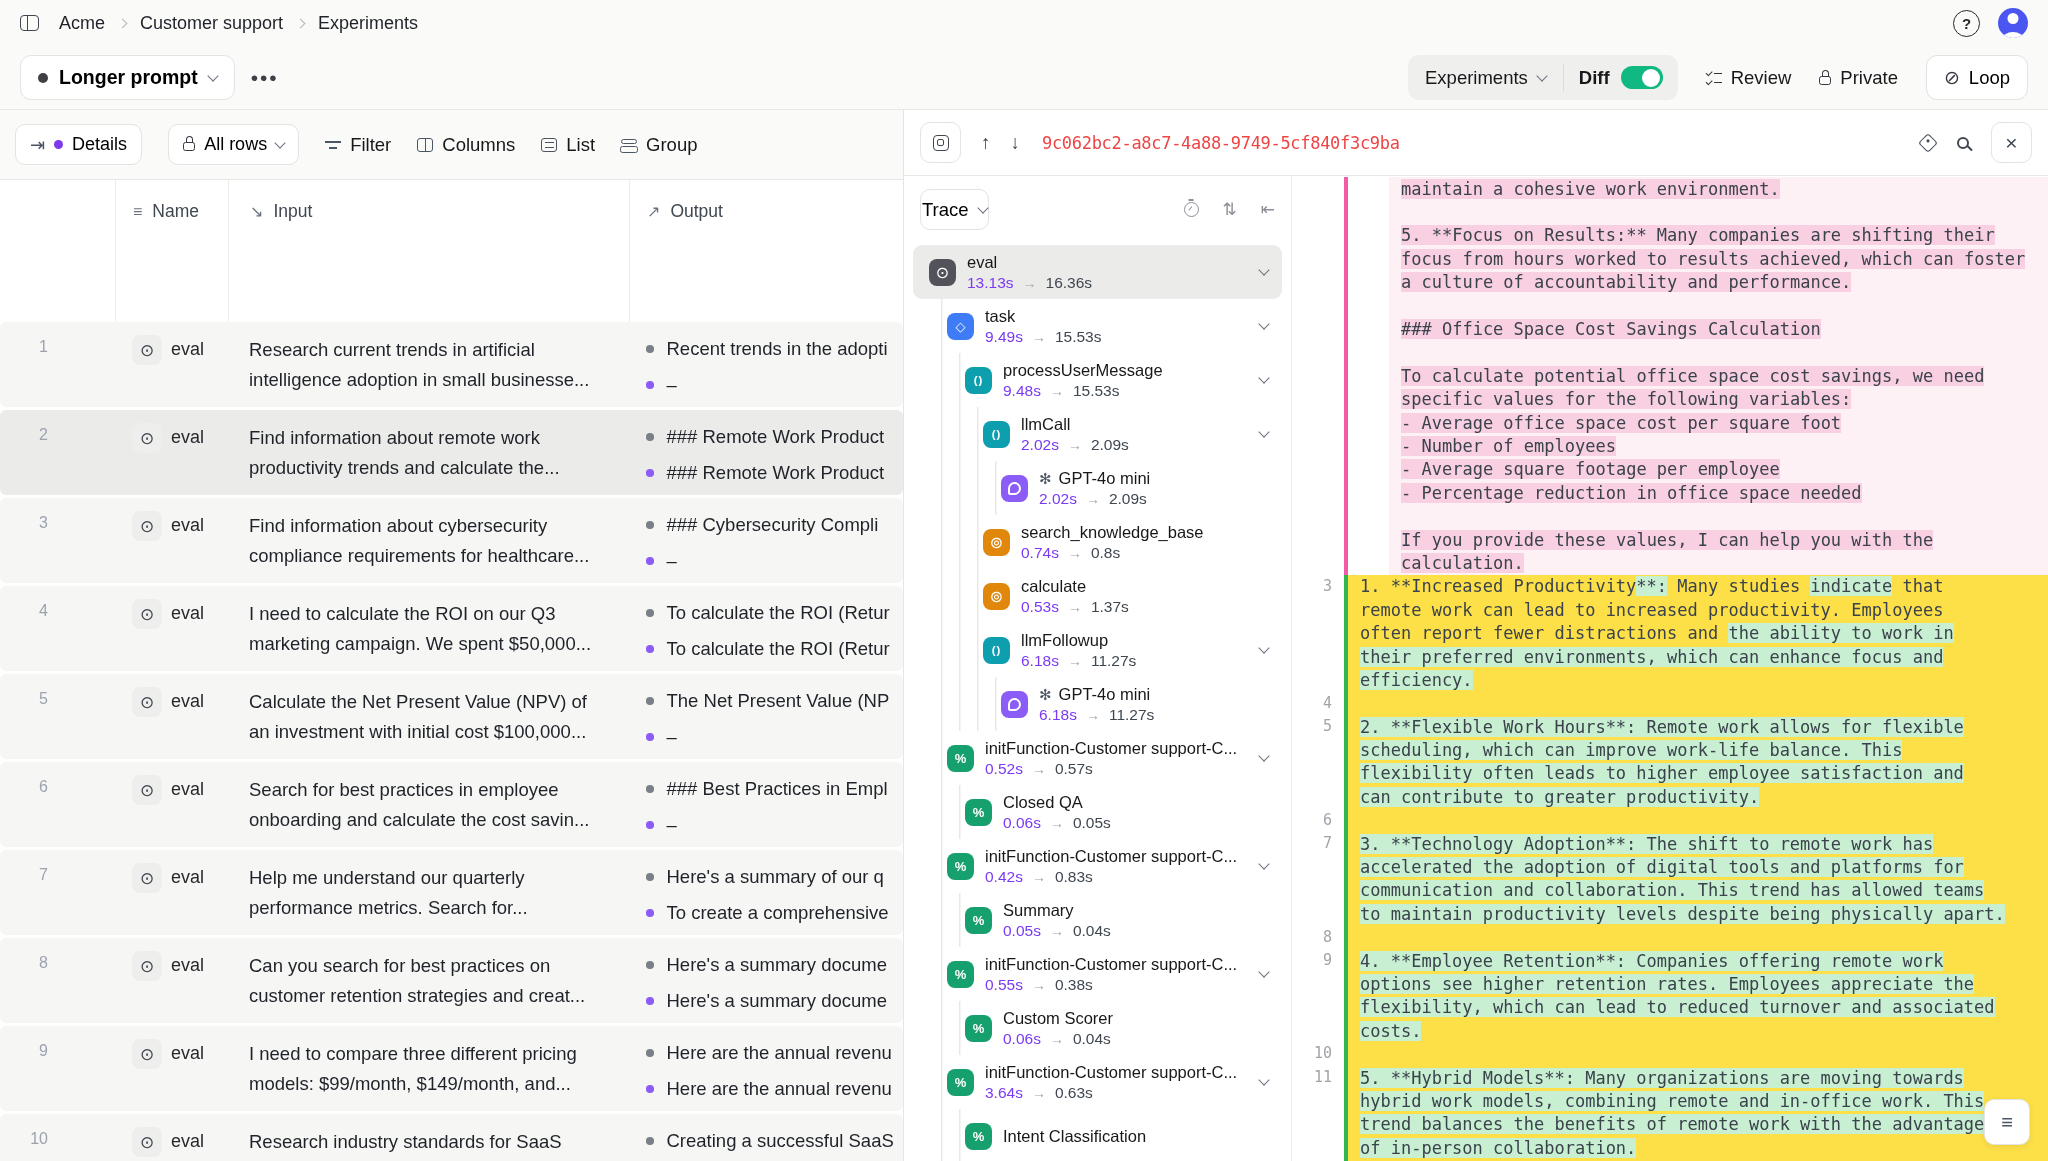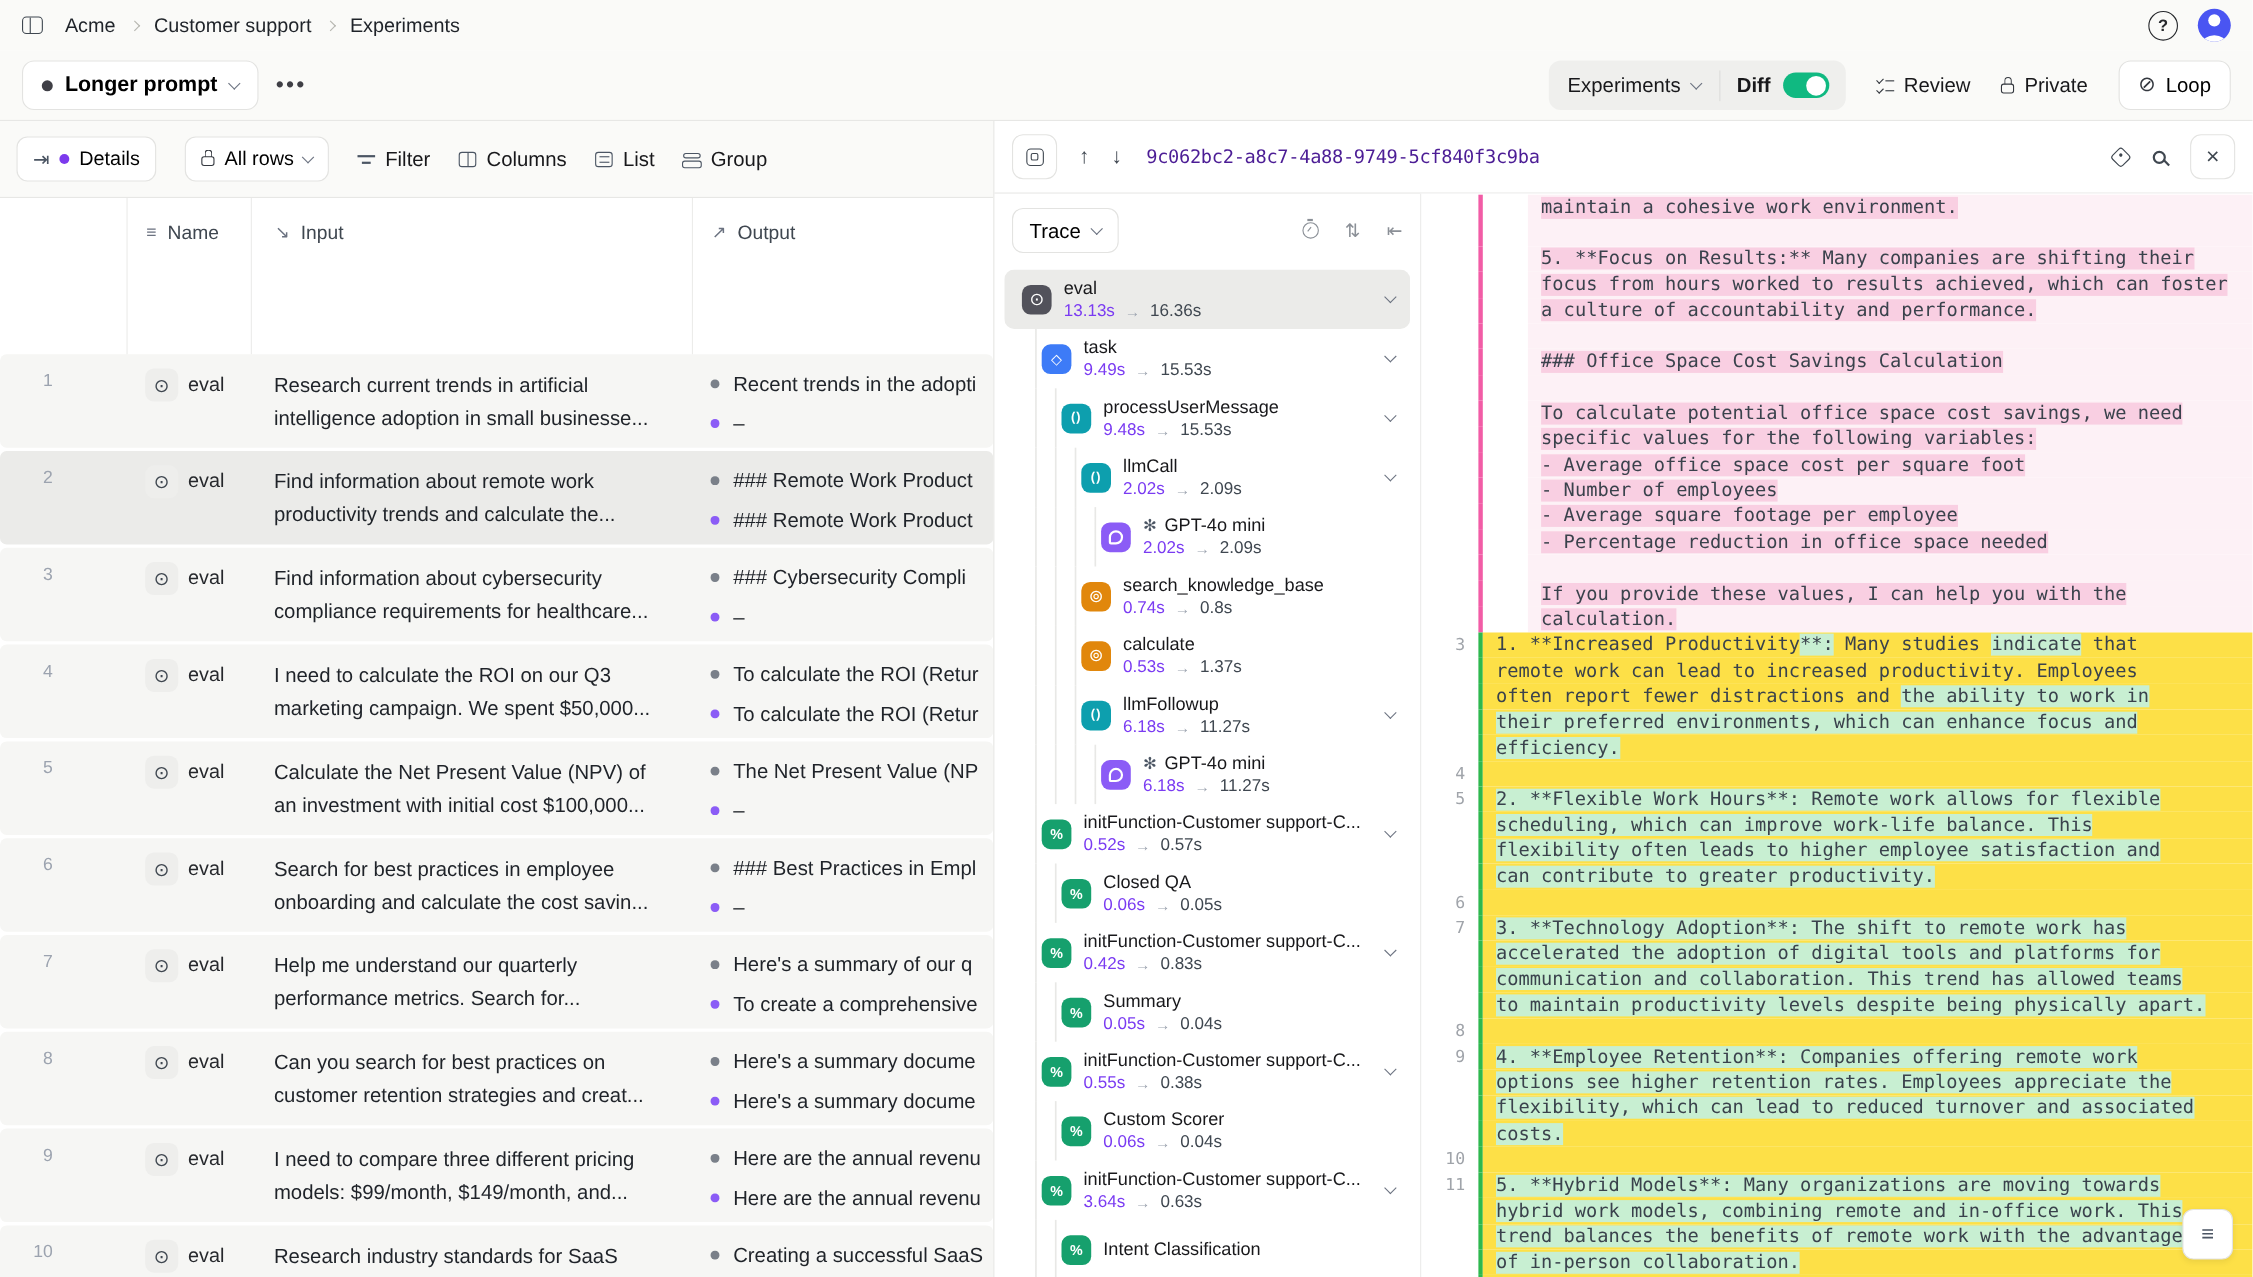--- a/index.html
+++ b/index.html
@@ -82,32 +82,32 @@
   .odot{ width:7.5px; height:7.5px; border-radius:50%; flex:none; }
   .odot.gray{ background:#7a8089; } .odot.purple{ background:#8b5cf6; }
 
   
   .rpanel{ flex:1; border-left:1px solid #e5e5e3; display:flex; flex-direction:column; background:#fff; min-width:0; }
   .phead{ height:66px; border-bottom:1px solid #e8e8e6; display:flex; align-items:center; padding:0 16px; }
   .sq-btn{ width:41px; height:41px; border:1px solid #e3e3e1; border-radius:10px; background:#fff; display:flex; align-items:center; justify-content:center; }
   .ic-scan{ width:16px; height:16px; border:1.8px solid #3f4750; border-radius:4px; position:relative; }
   .ic-scan::after{ content:""; position:absolute; inset:3.2px; border:1.5px solid #3f4750; border-radius:2px; }
   .arr{ font-size:19px; color:#3f4750; margin-left:20px; background:none; border:none; }
-  .tid{ font-family:"DejaVu Sans Mono", monospace; font-size:17px; color:#4c1d95; margin-left:22px; letter-spacing:-0.3px; }
+  .tid{ font-family:"DejaVu Sans Mono", monospace; font-size:17px; color:#ef4444; margin-left:22px; letter-spacing:-0.3px; }
   .ph-right{ margin-left:auto; display:flex; align-items:center; gap:22px; }
   .ic-tag{ width:14px; height:14px; border:1.9px solid #3f4750; border-radius:3px 3px 3px 3px; transform:rotate(45deg); position:relative; }
   .ic-tag::before{ content:""; position:absolute; width:3px; height:3px; border-radius:50%; background:#3f4750; top:2.5px; left:2.5px; }
   .ic-search{ width:12px; height:12px; border:2px solid #3f4750; border-radius:50%; position:relative; }
   .ic-search::after{ content:""; position:absolute; width:7px; border-top:2px solid #3f4750; transform:rotate(45deg); right:-6px; bottom:-2px; }
   .close-x{ font-size:21px; color:#3f4750; line-height:1; }
 
   .pbody{ flex:1; display:flex; min-height:0; }
   .trace{ width:387px; padding:13px 9px 0 9px; display:flex; flex-direction:column; flex:none; }
   .trace-bar{ display:flex; align-items:center; padding:0 7px; margin-bottom:15px; }
-  .trace-btn{ height:41px; padding:0 15px; border:1px solid #e3e3e1; border-radius:10px; background:#fff; display:flex; align-items:center; gap:10px; font-size:18.5px; }
+  .trace-btn{ height:41px; padding:0 1px; border:1px solid #e3e3e1; border-radius:10px; background:#fff; display:flex; align-items:center; gap:10px; font-size:18.5px; }
   .tb-ics{ margin-left:auto; display:flex; align-items:center; gap:24px; color:#8b9097; }
   .ic-timer{ width:15px; height:15px; border:1.8px solid #8b9097; border-radius:50%; position:relative; }
   .ic-timer::before{ content:""; position:absolute; left:50%; top:-4.5px; width:5px; border-top:2px solid #8b9097; transform:translateX(-50%); }
   .ic-timer::after{ content:""; position:absolute; left:5px; top:2.5px; height:4.5px; border-left:1.8px solid #8b9097; transform:rotate(38deg); }
   .gly{ font-size:17px; line-height:1; }
 
   .tree{ flex:1; overflow:hidden; }
   .trow{ height:54px; display:flex; align-items:center; border-radius:9px; padding:0 12px 0 16px; position:relative; }
   .trow.sel{ background:#ebebe9; }
   .g{ width:18px; flex:none; align-self:stretch; background:linear-gradient(#e8e8e6,#e8e8e6) 12px 0/1.5px 100% no-repeat; }

